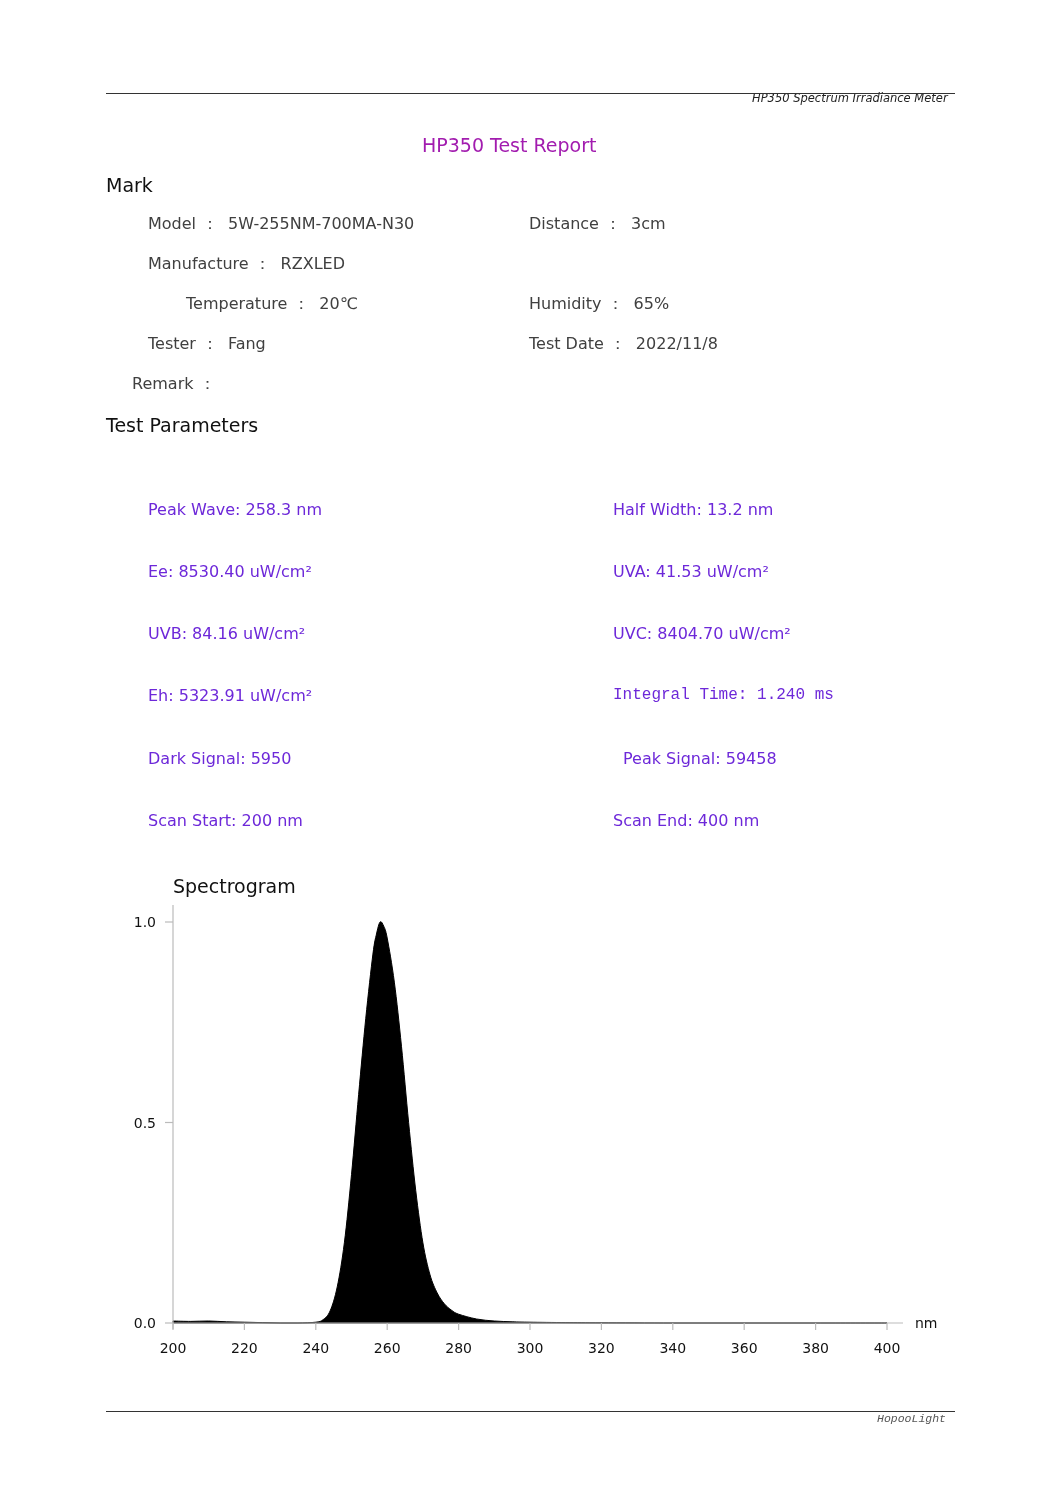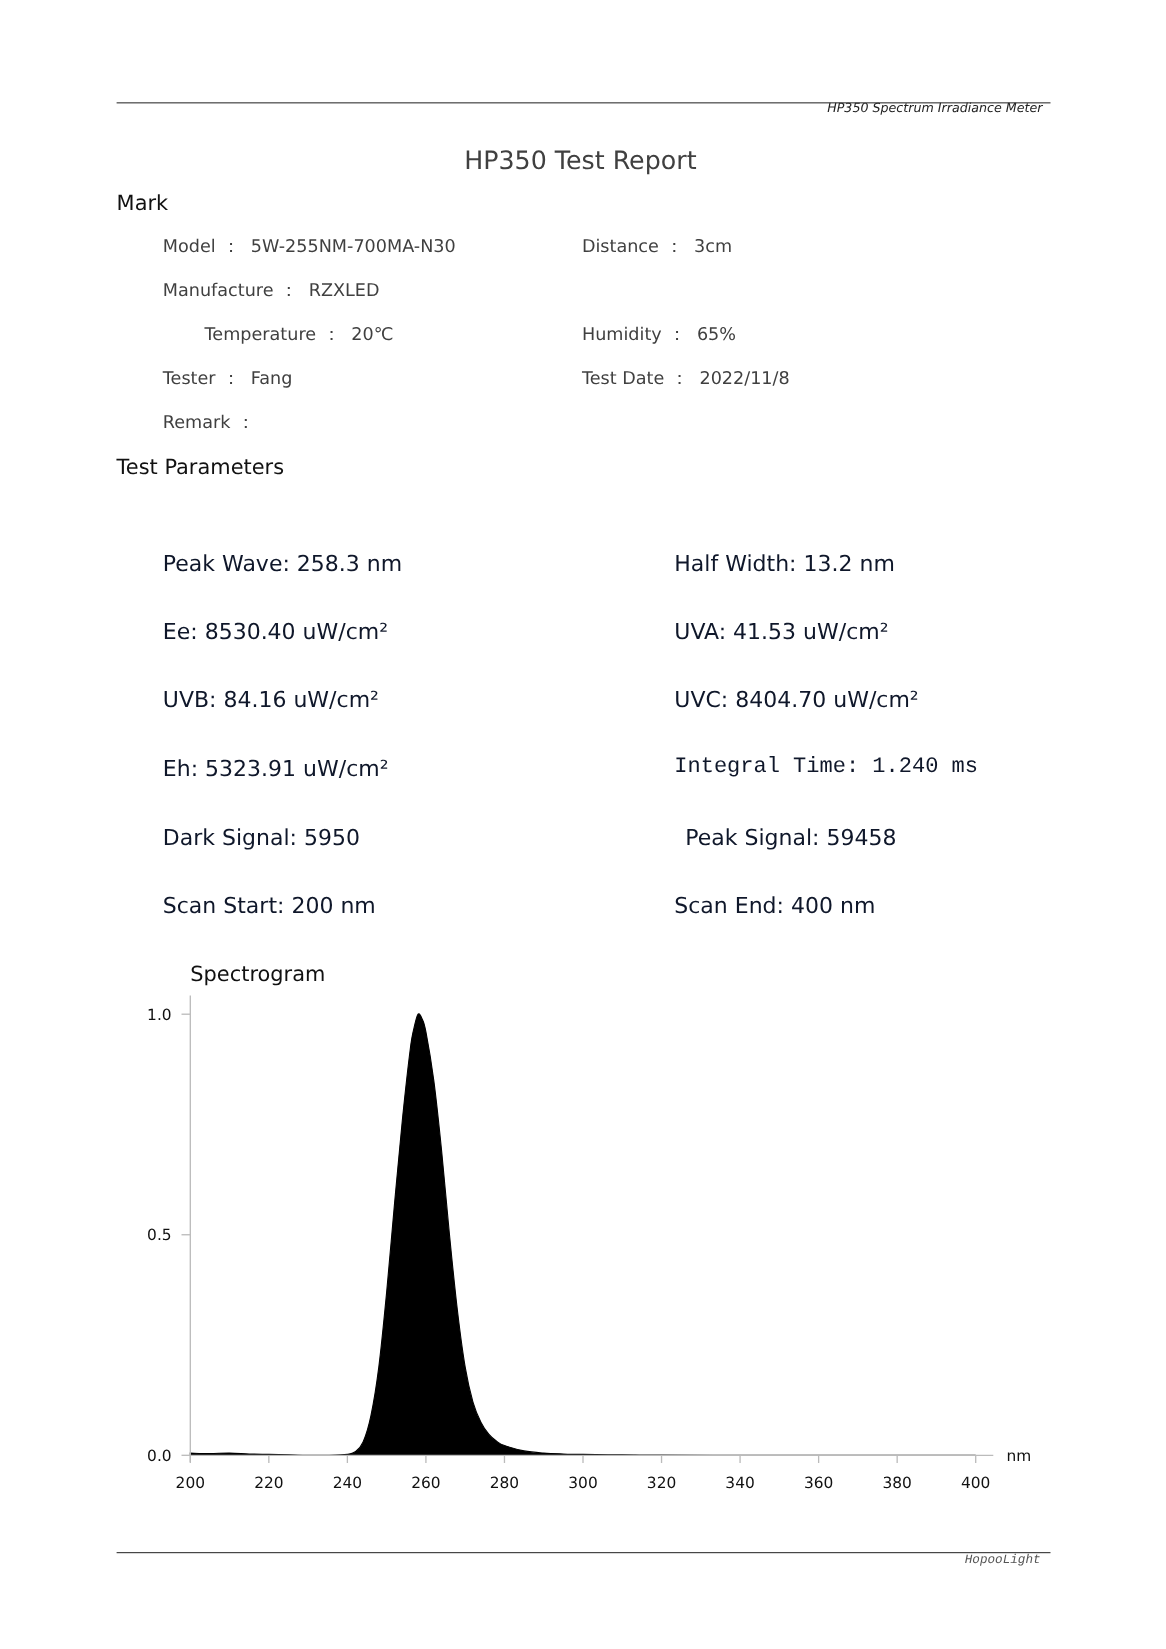--- a/index.html
+++ b/index.html
@@ -2,25 +2,25 @@
 <html><head>
   <meta charset="utf-8">
   <style>
     html, body { margin: 0; padding: 0; background: #ffffff; }
     body { width: 1060px; height: 1499px; position: relative; overflow: hidden;
            font-family: "DejaVu Sans", sans-serif; color: #111; }
     .abs { position: absolute; white-space: nowrap; }
     .hdr-line { position: absolute; left: 106px; width: 849px; height: 1px; background: #333; }
     .hdr-text { font-size: 11.5px; font-style: italic; color: #222; }
     .footer-text { font-family: "Liberation Mono", monospace; font-style: italic; font-size: 11.5px; color: #555; }
-    .title { font-size: 23px; color: #404040; }
+    .title { font-size: 19px; color: #a21caf; }
     .section { font-size: 19px; color: #111; }
     .field { font-size: 16px; color: #404040; }
     .field .sep { margin: 0 10px 0 6px; }
-    .param { font-size: 20px; color: #0f172a; }
+    .param { font-size: 16px; color: #6d28d9; }
     .chart-title { font-size: 19px; color: #111; }
     svg text { font-family: "DejaVu Sans", sans-serif; }
   </style>
 </head>
 <body>
 
 <div class="abs hdr-text" style="left:752px; top:79px;margin-top:12px;">HP350 Spectrum Irradiance Meter</div>
 <div class="hdr-line" style="top:93px;"></div>
 
 <div class="abs title" style="left:422px; top:134px;">HP350 Test Report</div>
@@ -41,21 +41,21 @@
 </div>
 <div class="abs field" style="left:529px; top:294px;">
   <span>Humidity</span><span class="sep">：</span><span>65%</span>
 </div>
 <div class="abs field" style="left:148px; top:334px;">
   <span>Tester</span><span class="sep">：</span><span>Fang</span>
 </div>
 <div class="abs field" style="left:529px; top:334px;">
   <span>Test Date</span><span class="sep">：</span><span>2022/11/8</span>
 </div>
-<div class="abs field" style="left:148px; top:374px;text-align:right;">
+<div class="abs field" style="left:132px; top:374px;text-align:right;">
   <span>Remark</span><span class="sep">：</span><span></span>
 </div>
 
 <div class="abs section" style="left:106px; top:414px;text-align:right;">Test Parameters</div>
 
 <div class="abs param" style="left:148px; top:500px;">Peak Wave: 258.3 nm</div>
 <div class="abs param" style="left:613px; top:500px;">Half Width: 13.2 nm</div>
 <div class="abs param" style="left:148px; top:562px;">Ee: 8530.40 uW/cm²</div>
 <div class="abs param" style="left:613px; top:562px;text-align:right;">UVA: 41.53 uW/cm²</div>
 <div class="abs param" style="left:148px; top:624px;">UVB: 84.16 uW/cm²</div>

